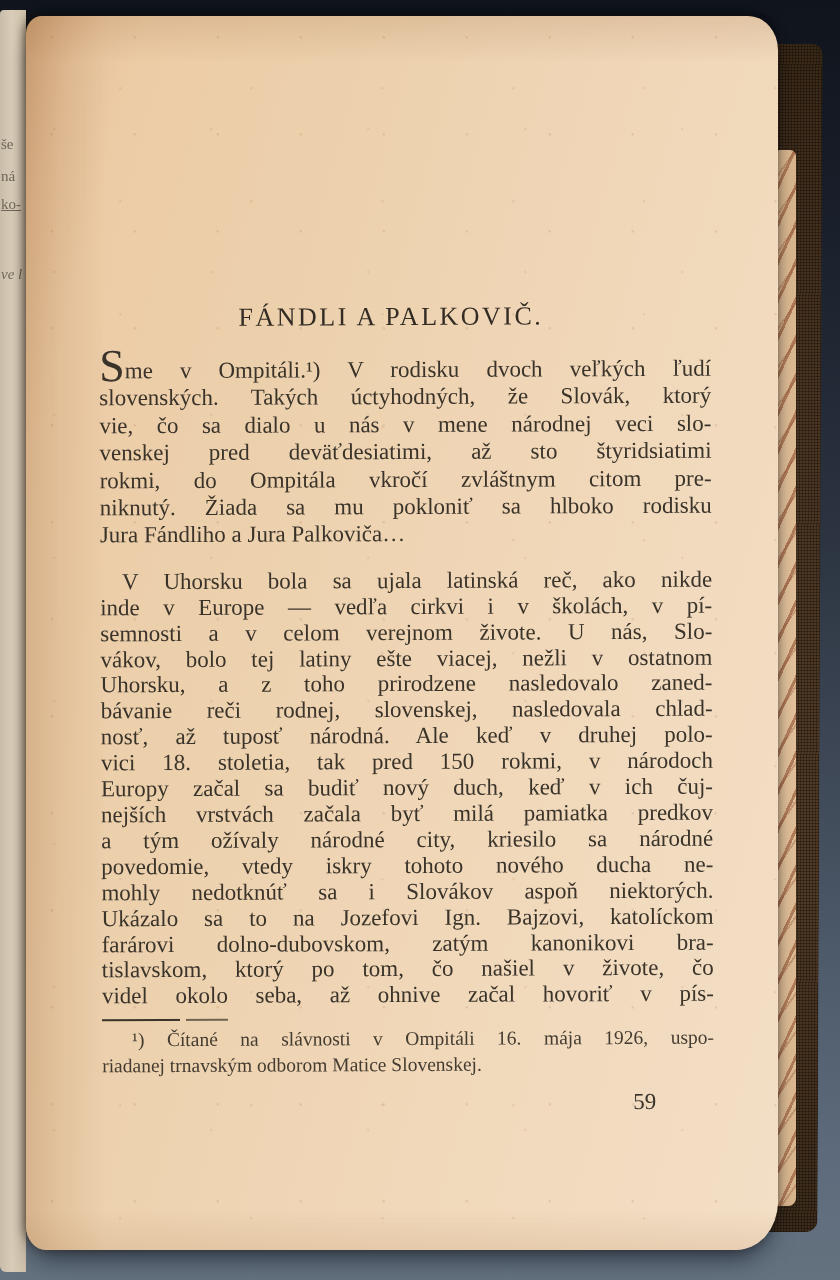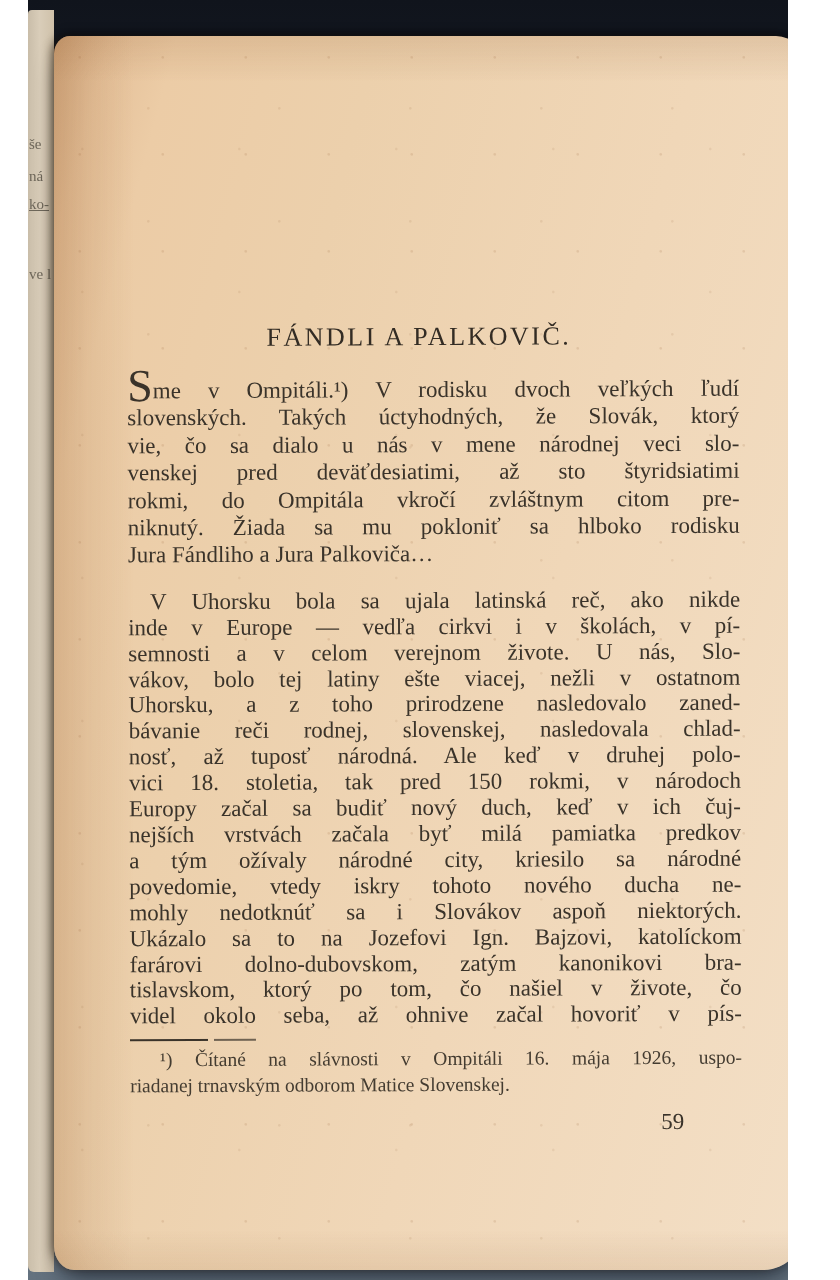--- a/index.html
+++ b/index.html
@@ -12,38 +12,37 @@
     --marble-base:#e3c29c;
     --marble-vein:#9a5b3b;
   }
   *{margin:0;padding:0;box-sizing:border-box;}
   html,body{width:840px;height:1280px;}
   body{
     font-family:"Liberation Serif","DejaVu Serif",serif;
     overflow:hidden;
   }
   .scene{
-    position:relative;width:760px;height:1280px;overflow:hidden;
+    position:relative;width:840px;height:1280px;overflow:hidden;
     background:linear-gradient(180deg,
       var(--backdrop-top) 0%, #151a24 10%, #1e2531 24%,
       #2c3441 42%, #3e4856 60%, #4f5c6c 76%,
       var(--backdrop-bottom) 92%, #64727f 100%);
-    margin-left:28px;
   }
   
   .prev-page-edge{
     position:absolute;left:0;top:10px;width:26px;height:1262px;
     background:linear-gradient(90deg,#c9bda9 0%,var(--paper-edge) 45%,#cfc1aa 100%);
     border-radius:4px 0 0 6px;
   }
   .fragment{
     position:absolute;left:1px;width:22px;
     font-size:15px;color:#6e675a;letter-spacing:0;white-space:nowrap;overflow:hidden;
   }
-  .frag-0{top:126px;} .frag-1{top:158px;} .frag-2{top:186px;text-decoration:underline;} .frag-3{top:256px;}
+  .frag-0{top:126px;} .frag-1{top:158px;} .frag-2{top:186px;text-decoration:underline;} .frag-3{top:256px;font-style:italic;}
   
   .cover-cloth{
     position:absolute;left:762px;top:44px;width:58px;height:1188px;
     background:
       repeating-linear-gradient(0deg, rgba(0,0,0,.30) 0 1px, transparent 1px 3px),
       repeating-linear-gradient(90deg, rgba(0,0,0,.28) 0 1px, transparent 1px 3px),
       linear-gradient(180deg,#3a2817 0%,var(--cover-cloth) 30%,#503a25 70%,#3c2b1a 100%);
     border-radius:6px 10px 12px 6px;
     transform:rotate(.25deg);
   }
@@ -51,21 +50,21 @@
   .marble-edge{
     position:absolute;left:768px;top:150px;width:28px;height:1056px;
     background:
       repeating-linear-gradient(115deg, transparent 0 7px, rgba(154,91,59,.65) 7px 10px, transparent 10px 16px),
       repeating-linear-gradient(-55deg, transparent 0 11px, rgba(154,91,59,.35) 11px 13px, transparent 13px 22px),
       linear-gradient(180deg,#d8b58d 0%,var(--marble-base) 50%,#d9b78f 100%);
     border-radius:0 6px 8px 0;
   }
   
   .page{
-    position:absolute;left:26px;top:36px;width:752px;height:1234px;
+    position:absolute;left:26px;top:16px;width:752px;height:1234px;
     background:
       radial-gradient(circle at 31% 22%, rgba(150,100,60,.16) .8px, transparent 1.8px),
       radial-gradient(circle at 72% 64%, rgba(150,100,60,.13) .8px, transparent 1.8px),
       radial-gradient(circle at 18% 79%, rgba(140,95,55,.11) .8px, transparent 1.8px),
       linear-gradient(105deg,#d8b088 0px,#e5c19a 55px,#ecccA6 120px,var(--paper) 30%,#f0d7b8 60%,#f3dfc6 100%);
     background-size:83px 97px,131px 113px,157px 143px,100% 100%;
     border-radius:16px 30px 42px 20px / 18px 34px 48px 24px;
     box-shadow:-5px 0 10px -3px rgba(50,30,10,.5), 0 16px 24px -8px rgba(10,15,25,.6), 0 -4px 10px rgba(0,0,0,.35);
   }
   .page::before{ 

